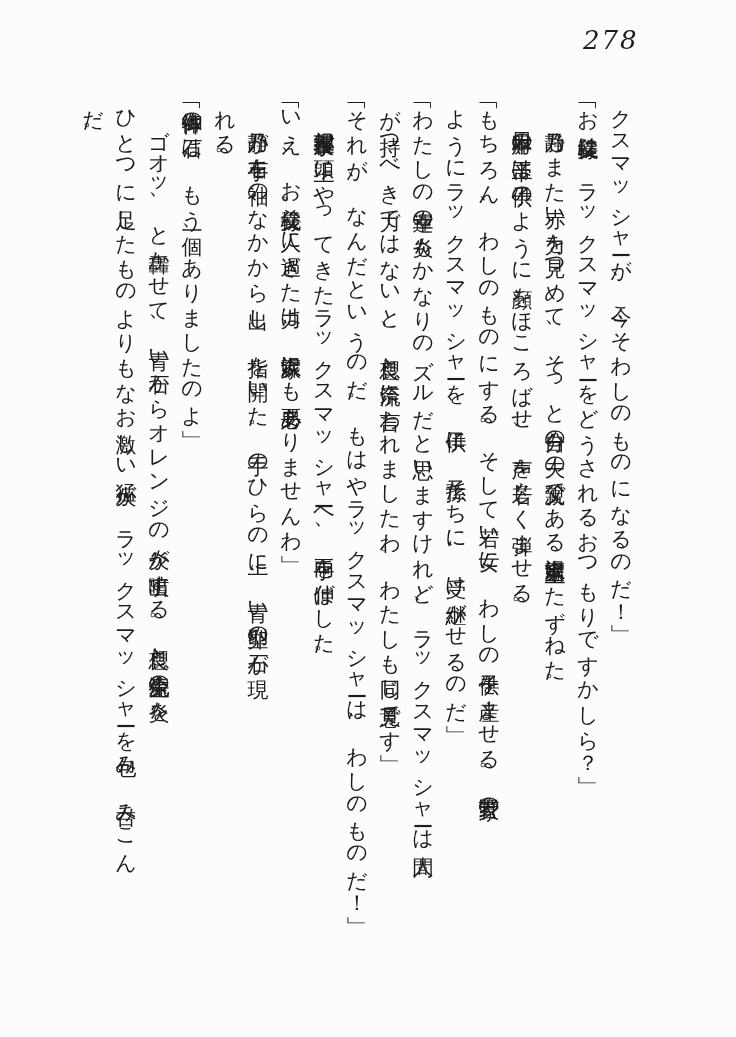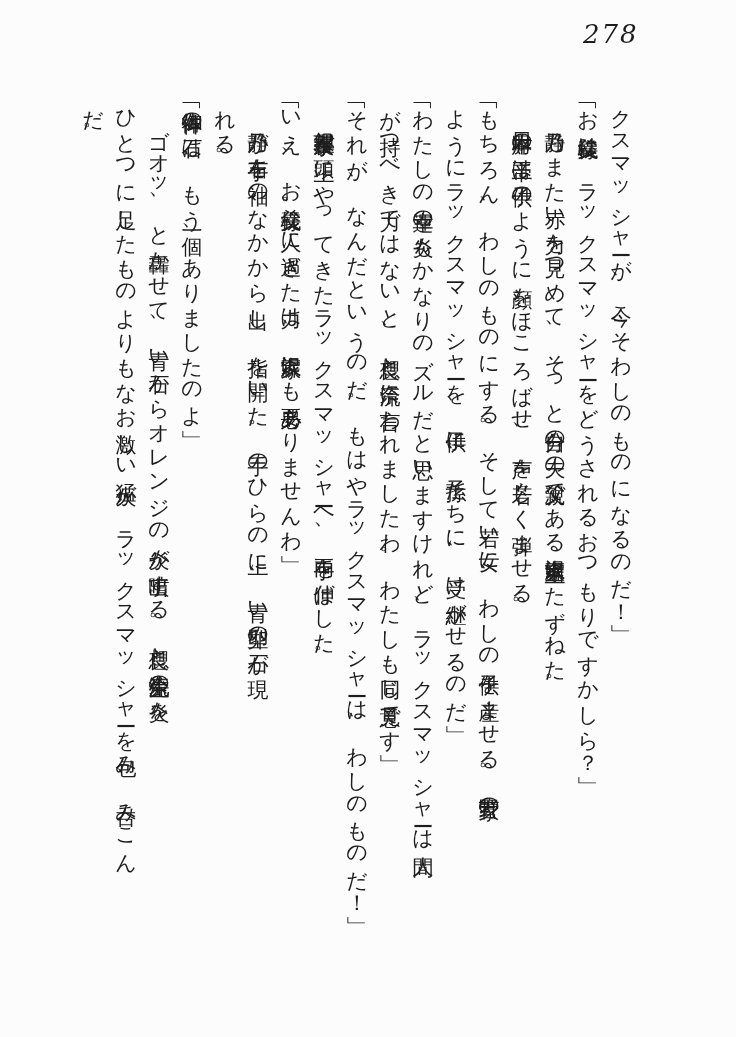--- a/index.html
+++ b/index.html
@@ -10,21 +10,21 @@
   .page {
     position: relative;
     width: 736px;
     height: 1037px;
     background: var(--paper, #fcfcfc);
     overflow: hidden;
     font-family: "DejaVu Serif", "Liberation Serif", serif;
   }
   .page-number {
     position: absolute;
-    top: 21px;
+    top: 27px;
     left: 583px;
     font-size: 26px;
     font-style: italic;
     letter-spacing: 2px;
     color: var(--ink, #1d1d1d);
     line-height: 1;
   }
   .text-block {
     position: absolute;
     top: 95px;

